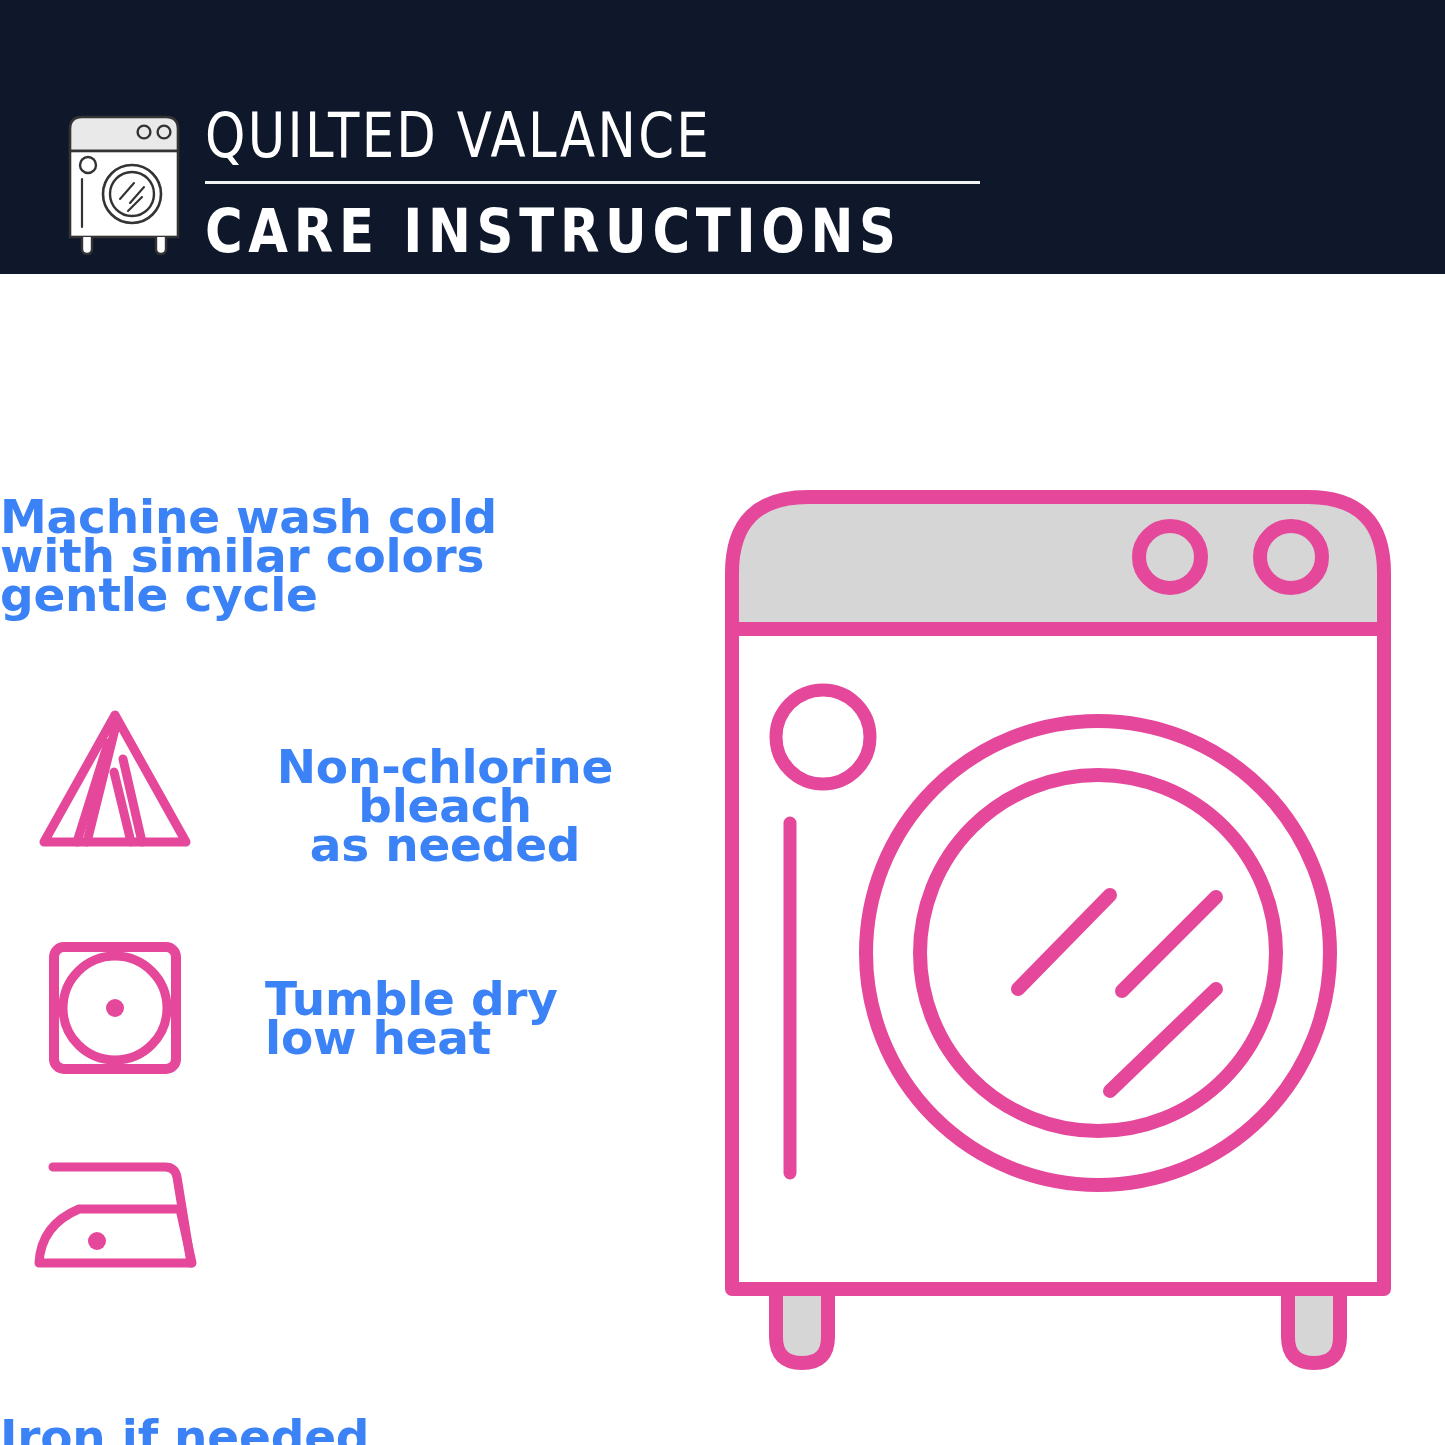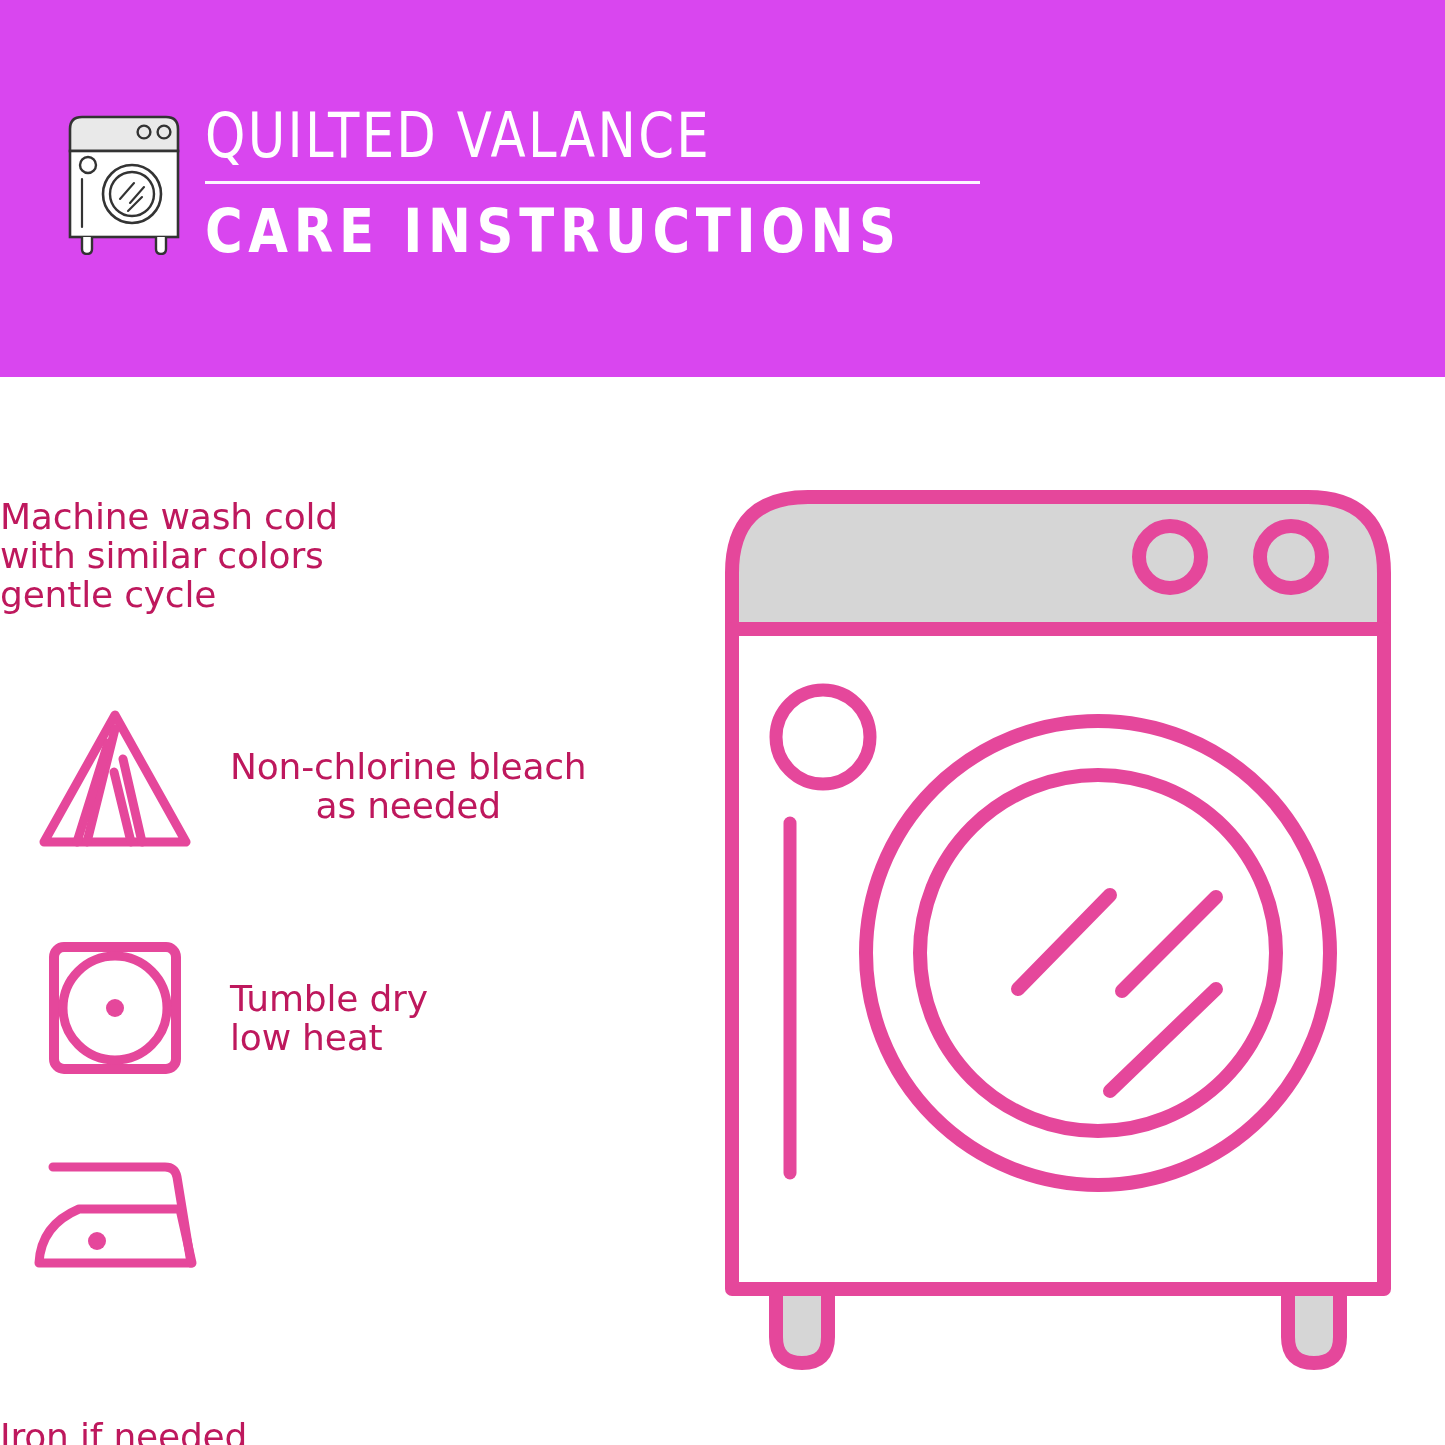--- a/index.html
+++ b/index.html
@@ -7,22 +7,22 @@
   body {
     width:1445px; height:1445px;
     background:#ffffff;
     font-family:"Liberation Sans", sans-serif;
     overflow:hidden;
     position:relative;
   }
 
   
   #header {
-    position:absolute; left:0; top:0; width:1445px; height:377px;
-    background:#d946ef;
+    position:absolute; left:0; top:0; width:1445px; height:274px;
+    background:#0f172a;
   }
   #header-logo {
     position:absolute; left:60px; top:103px; width:128px; height:152px;
   }
   #header-titles {
     position:absolute; left:205px; top:100px; width:790px;
   }
   #title-main {
     font-size:62px; line-height:72px; color:#ffffff;
     font-weight:300; letter-spacing:2.5px;
@@ -48,29 +48,29 @@
   .care-row {
     position:absolute; left:0; width:660px;
     display:flex; align-items:flex-start;
   }
   .care-icon {
     width:230px; flex:0 0 230px;
     display:flex; justify-content:center; align-items:flex-start;
   }
   .care-text {
     padding-top:4px;
-    font-size:36px; line-height:39px;
-    color:#be185d; font-weight:400;
+    font-size:47px; line-height:39px;
+    color:#3b82f6; font-weight:700;
     font-family:"DejaVu Sans","Liberation Sans", sans-serif;
     letter-spacing:-0.2px;
     white-space:pre-line;
   }
   #row-wash   { top:150px; }
   #row-bleach { top:358px; }
-  #row-dry    { top:588px; }
+  #row-dry    { top:588px;gap:35px; }
   #row-iron   { top:800px;flex-direction:column; }
   #row-wash   .care-text { padding-top:2px; }
   #row-bleach .care-text { padding-top:44px;text-align:center; }
   #row-dry    .care-text { padding-top:46px; }
   #row-iron   .care-text { padding-top:42px; }
 
   
   #machine-illustration {
     position:absolute; left:718px; top:483px; width:680px; height:890px;
   }

